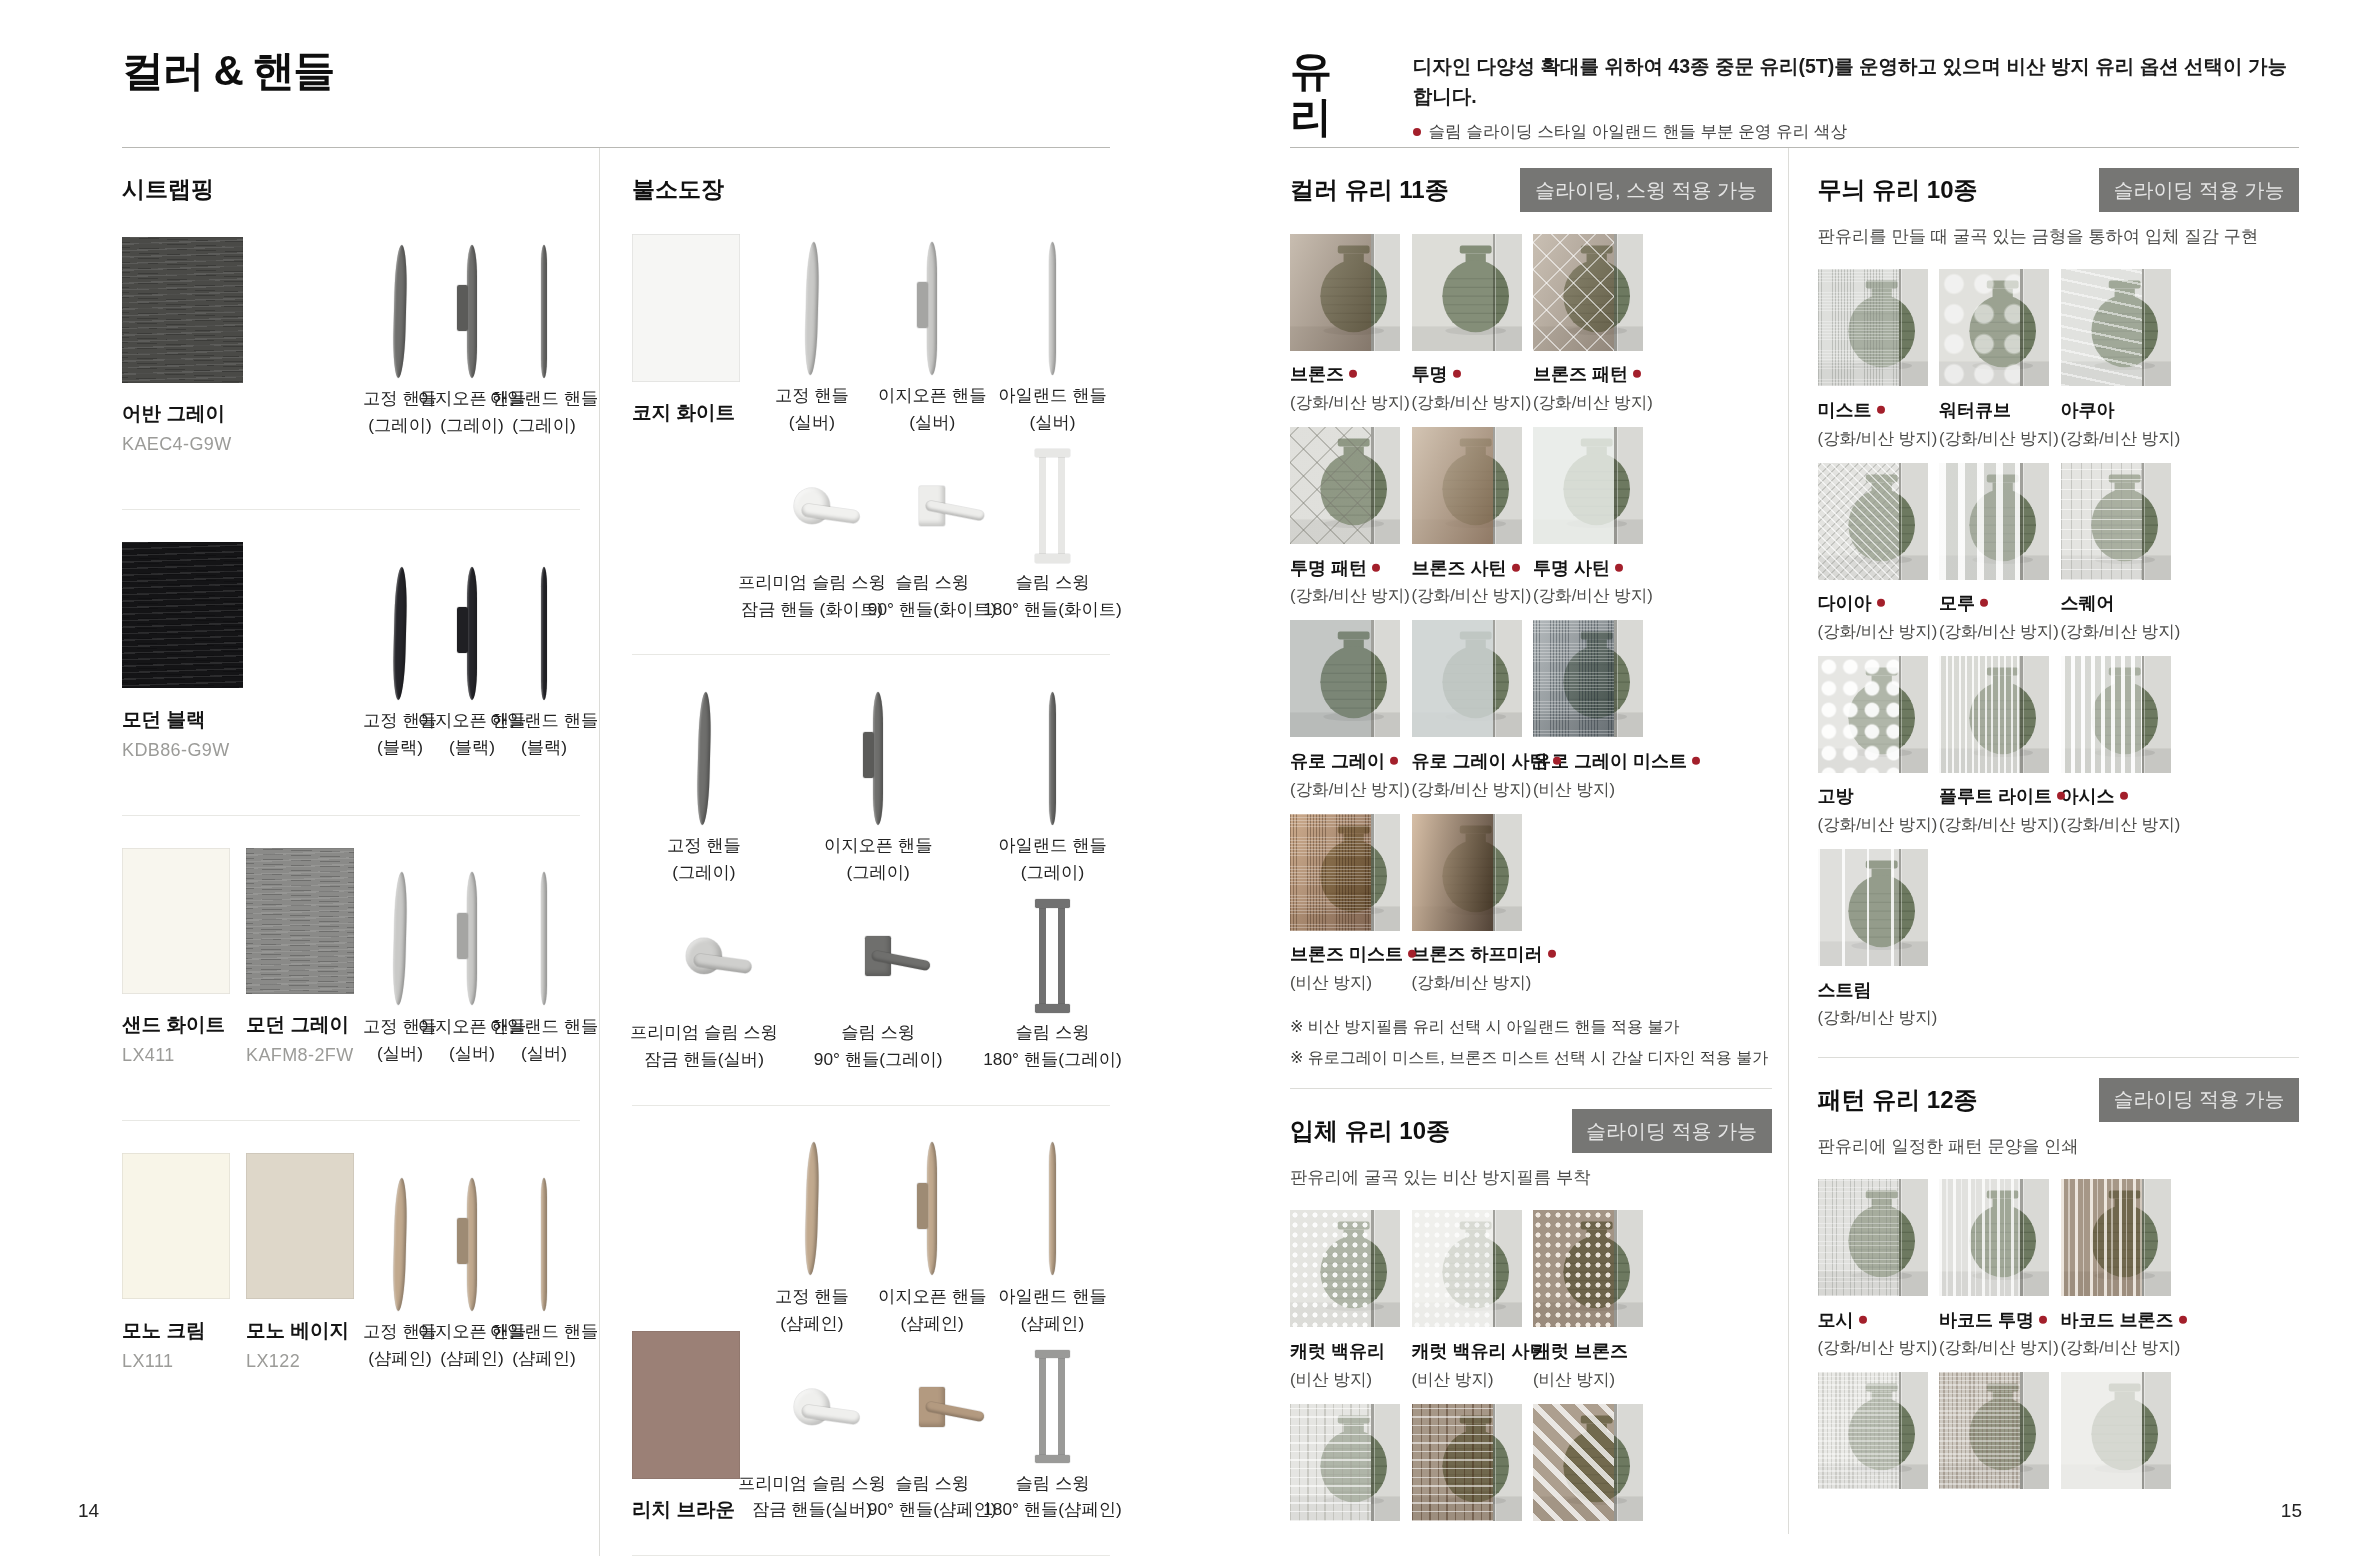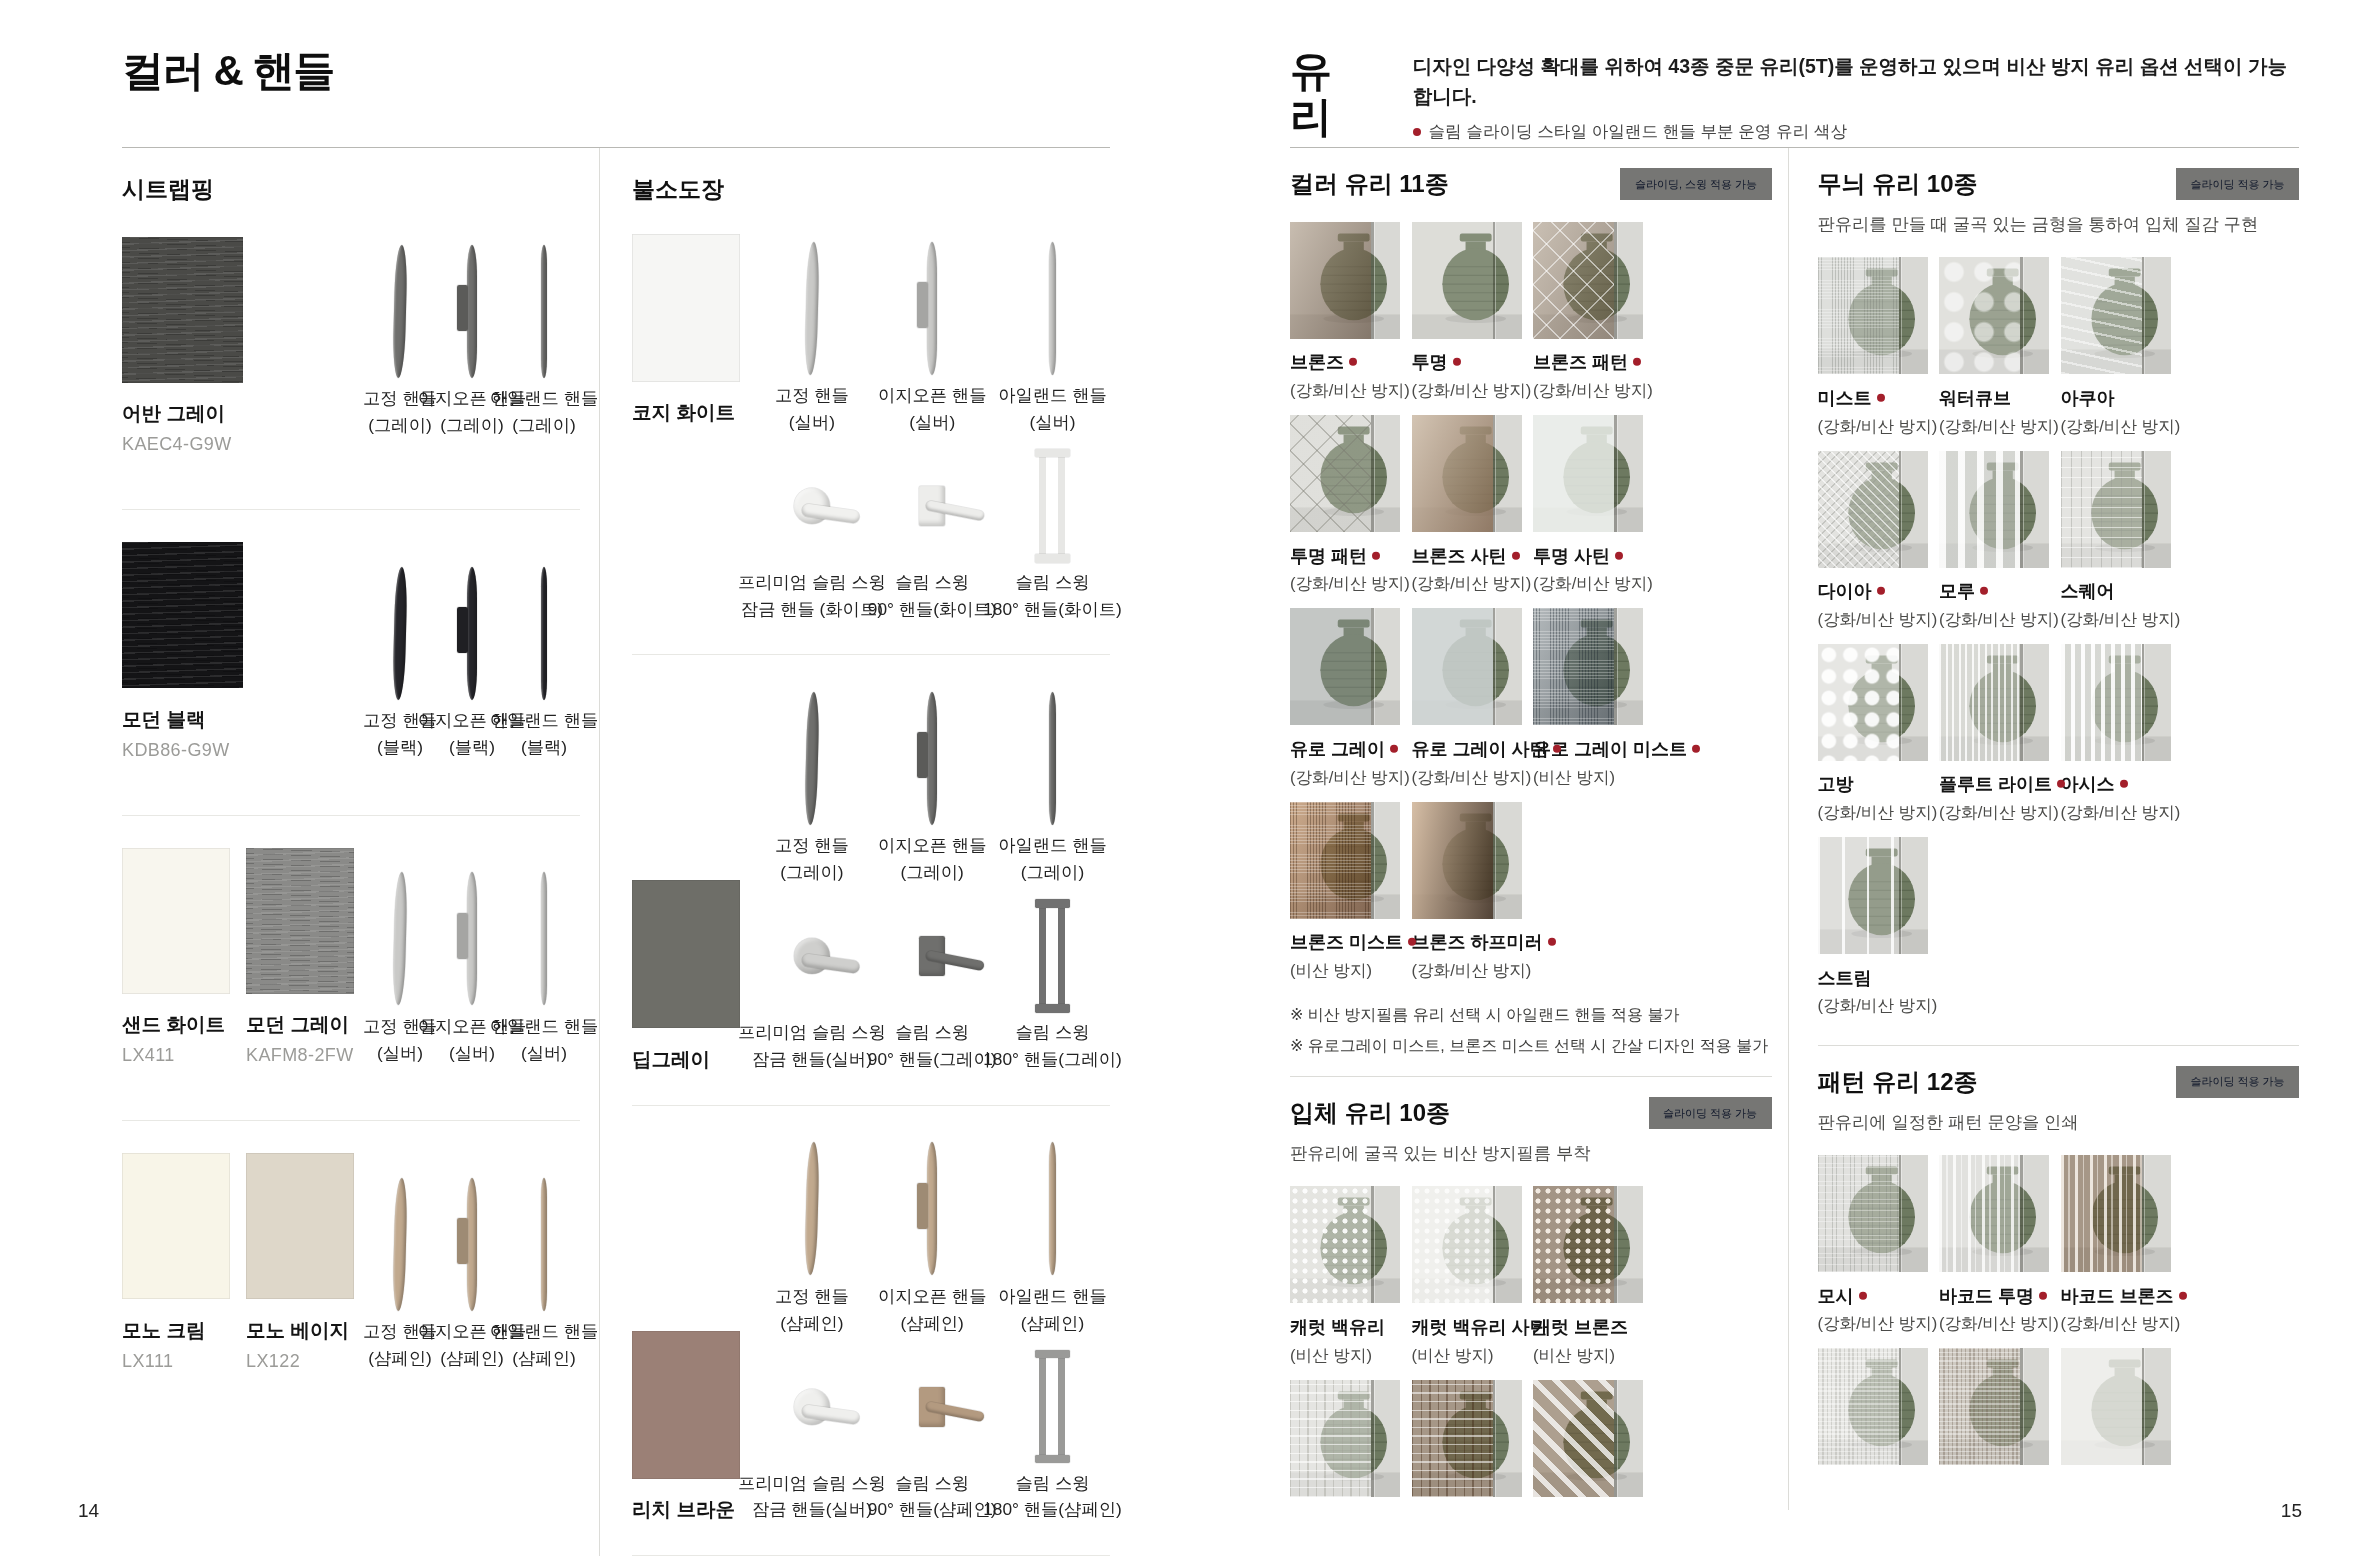--- a/index.html
+++ b/index.html
@@ -77,21 +77,21 @@
   .p-frame:before{top:-2.9px;}
   .p-frame:after{bottom:-2.9px;}
   .note-line{font-size:16px;color:#3e3e3c;line-height:1.95;}
 
   
   .gsection{padding-top:20px;}
   .gsection.first{min-height:686px;}
   .secdivider{border:0;border-top:0.7px solid #dcdcd8;margin:14.4px 0 0;}
   .sechead{display:flex;align-items:center;justify-content:space-between;}
   .sectitle{font-size:24px;font-weight:700;color:#101010;margin:0;white-space:nowrap;}
-  .badge{background:#767674;color:#0f172a;font-size:11px;padding:8.6px 14.4px;white-space:nowrap;}
+  .badge{background:#767674;color:#e5e5e5;font-size:20px;padding:8.6px 14.4px;white-space:nowrap;}
   .subtitle{font-size:17.3px;color:#4c4c4a;margin-top:11.5px;}
   .subtitle:empty{display:none;}
   .ggrid{display:flex;flex-wrap:wrap;margin-top:21.6px;}
   .gitem{width:110px;margin:0 11.5px 13px 0;}
   .gtile{position:relative;width:110px;height:117px;overflow:hidden;background:#d8d8d4;}
   .gtile svg{position:absolute;inset:0;width:100%;height:100%;}
   .goverlay{position:absolute;left:0;top:0;bottom:0;width:74%;}
   .pane-edge{position:absolute;top:0;bottom:0;left:74%;width:2.2px;background:rgba(70,70,62,.38);box-shadow:0.7px 0 0 rgba(255,255,255,.55);}
   .gname{margin-top:11.5px;white-space:nowrap;}
   .gname .nm{font-size:18px;font-weight:800;color:#141414;}
@@ -353,24 +353,20 @@
                     <div class="hfig hfig2 h-swing180" style="--hc: #e7e7e5;">
                       <div class="p-frame"></div>
                     </div>
                     <div class="hlab">슬림 스윙</div>
                     <div class="hlab">180° 핸들(화이트)</div>
                   </div>
                 </div>
               </div>
             </div>
             <div class="frow">
-              <div class="fswatch">
-                <div class="swatch-img" style="background: rgb(110, 110, 104);"></div>
-                <div class="sw-name">딥그레이</div>
-              </div>
               <div class="fgrid">
                 <div class="ftrio">
                   <div class="hitem">
                     <div class="hfig h-fixed" style="--hc: #6f6f6d;">
                       <div class="p-bar p-bar-fixed"></div>
                     </div>
                     <div class="hlab">고정 핸들</div>
                     <div class="hlab">(그레이)</div>
                   </div>
                   <div class="hitem">

